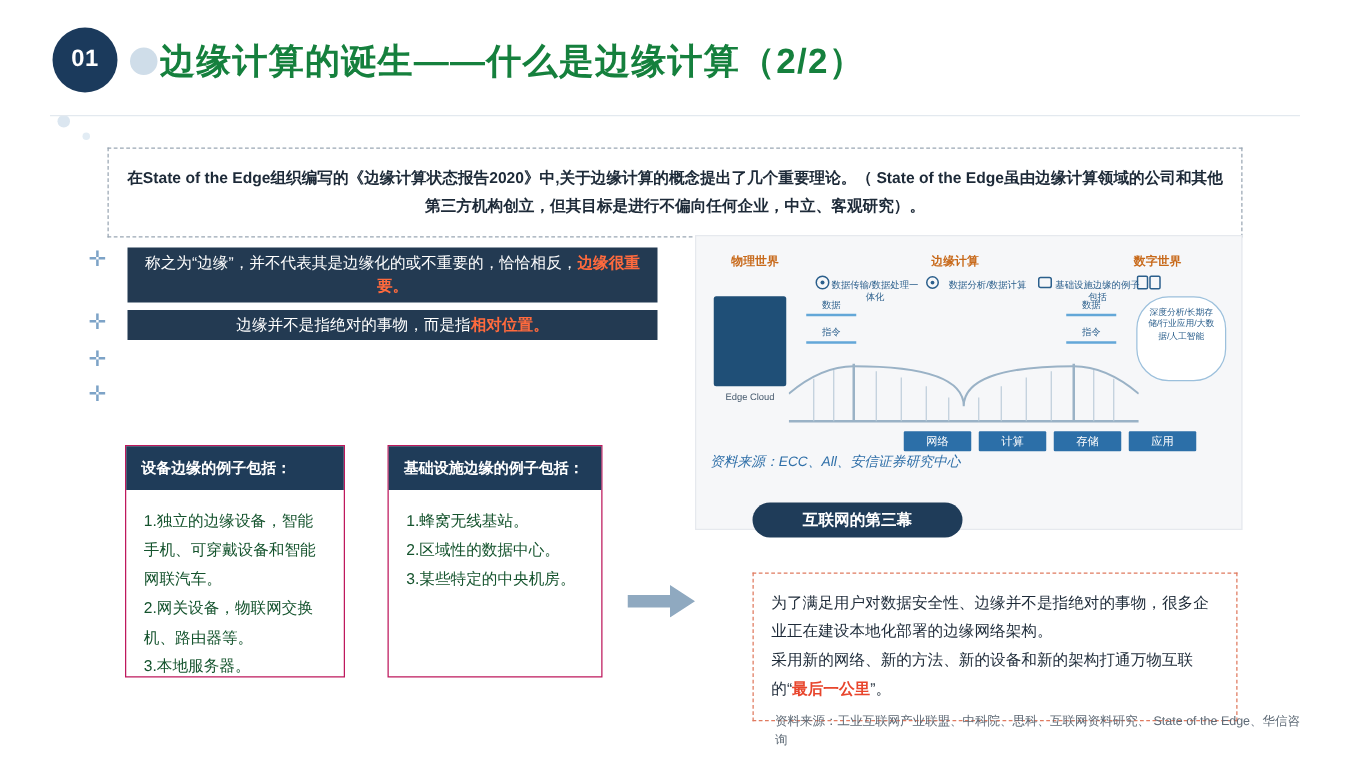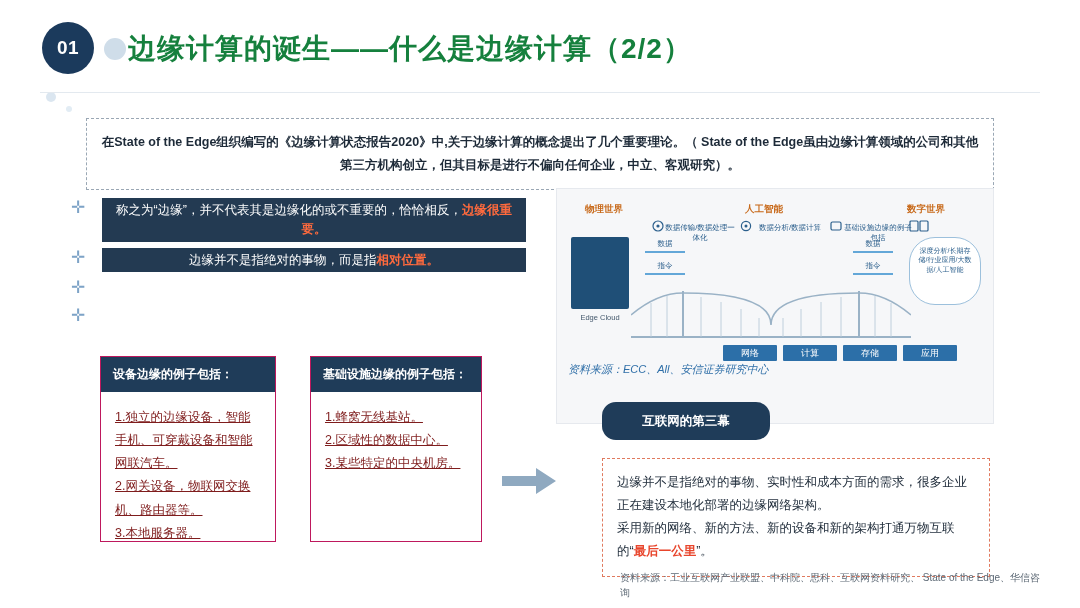--- a/index.html
+++ b/index.html
@@ -193,39 +193,38 @@
   .ex-head {
     background: #1f3c59;
     color: #ffffff;
     font-size: 12px;
     font-weight: bold;
     padding: 9px 12px;
   }
   .ex-body {
     font-size: 12.5px;
     line-height: 1.85;
-    color: #7f1d1d;
+    color: #14532d;
     padding: 14px 14px 10px 14px;
-    text-decoration: underline;
   }
   #ex1 { left: 100px; top: 356px; width: 176px; height: 186px; }
   #ex2 { left: 310px; top: 356px; width: 172px; height: 186px; }
 
   
   .big-arrow {
     position: absolute;
     left: 502px; top: 468px;
     width: 54px; height: 26px;
   }
 
   
   .concl-head {
     position: absolute;
     left: 602px; top: 402px;
-    width: 168px; height: 38px;
+    width: 168px; height: 28px;
     background: #1f3c59;
     color: #ffffff;
     font-size: 12.5px;
     font-weight: bold;
     display: flex;
     align-items: center;
     justify-content: center;
     border-radius: 14px;
   }
   .concl-box {
@@ -282,21 +281,21 @@
 
     <div class="bullet-row">
       <span class="plus">✛</span>
     </div>
 
   </div>
 
   <div class="figure">
 
     <div class="fig-label fig-col-title" style="left:28px; top:14px;">物理世界</div>
-    <div class="fig-label fig-col-title" style="left:188px; top:14px;">人工智能</div>
+    <div class="fig-label fig-col-title" style="left:188px; top:14px;">边缘计算</div>
     <div class="fig-label fig-col-title" style="left:350px; top:14px;">数字世界</div>
 
     <div class="fig-text-sm" style="left:108px; top:34px; width:70px;">数据传输/数据处理一体化</div>
     <div class="fig-text-sm" style="left:198px; top:34px; width:70px;">数据分析/数据计算</div>
     <div class="fig-text-sm" style="left:286px; top:34px; width:70px;">基础设施边缘的例子包括</div>
 
     <svg style="position:absolute; left:94px; top:30px;" width="14" height="14" viewBox="0 0 14 14">
       <circle cx="7" cy="7" r="5" fill="none" stroke="#2b5f8c" stroke-width="1.2"></circle>
       <circle cx="7" cy="7" r="1.6" fill="#2b5f8c"></circle>
     </svg>
@@ -373,19 +372,19 @@
       <div>3.某些特定的中央机房。</div>
     </div>
   </div>
 
   <svg class="big-arrow" viewBox="0 0 54 26">
     <path d="M0 8 H34 V0 L54 13 L34 26 V18 H0 Z" fill="#8fa9c0"></path>
   </svg>
 
   <div class="concl-head">互联网的第三幕</div>
   <div class="concl-box">
-    <div>边缘并不是指绝对的事物、实时性和成本方面的需求，很多企业正在建设本地化部署的边缘网络架构。</div>
+    <div>为了满足用户对数据安全性、边缘并不是指绝对的事物，很多企业正在建设本地化部署的边缘网络架构。</div>
     <div><span>采用新的网络、新的方法、新的设备和新的架构打通万物互联的“</span><span class="hl-red">最后一公里</span><span>”。</span></div>
   </div>
 
   <div class="source">资料来源：工业互联网产业联盟、中科院、思科、互联网资料研究、 State of the Edge、华信咨询</div>
 
 </div>
 
 </body></html>

